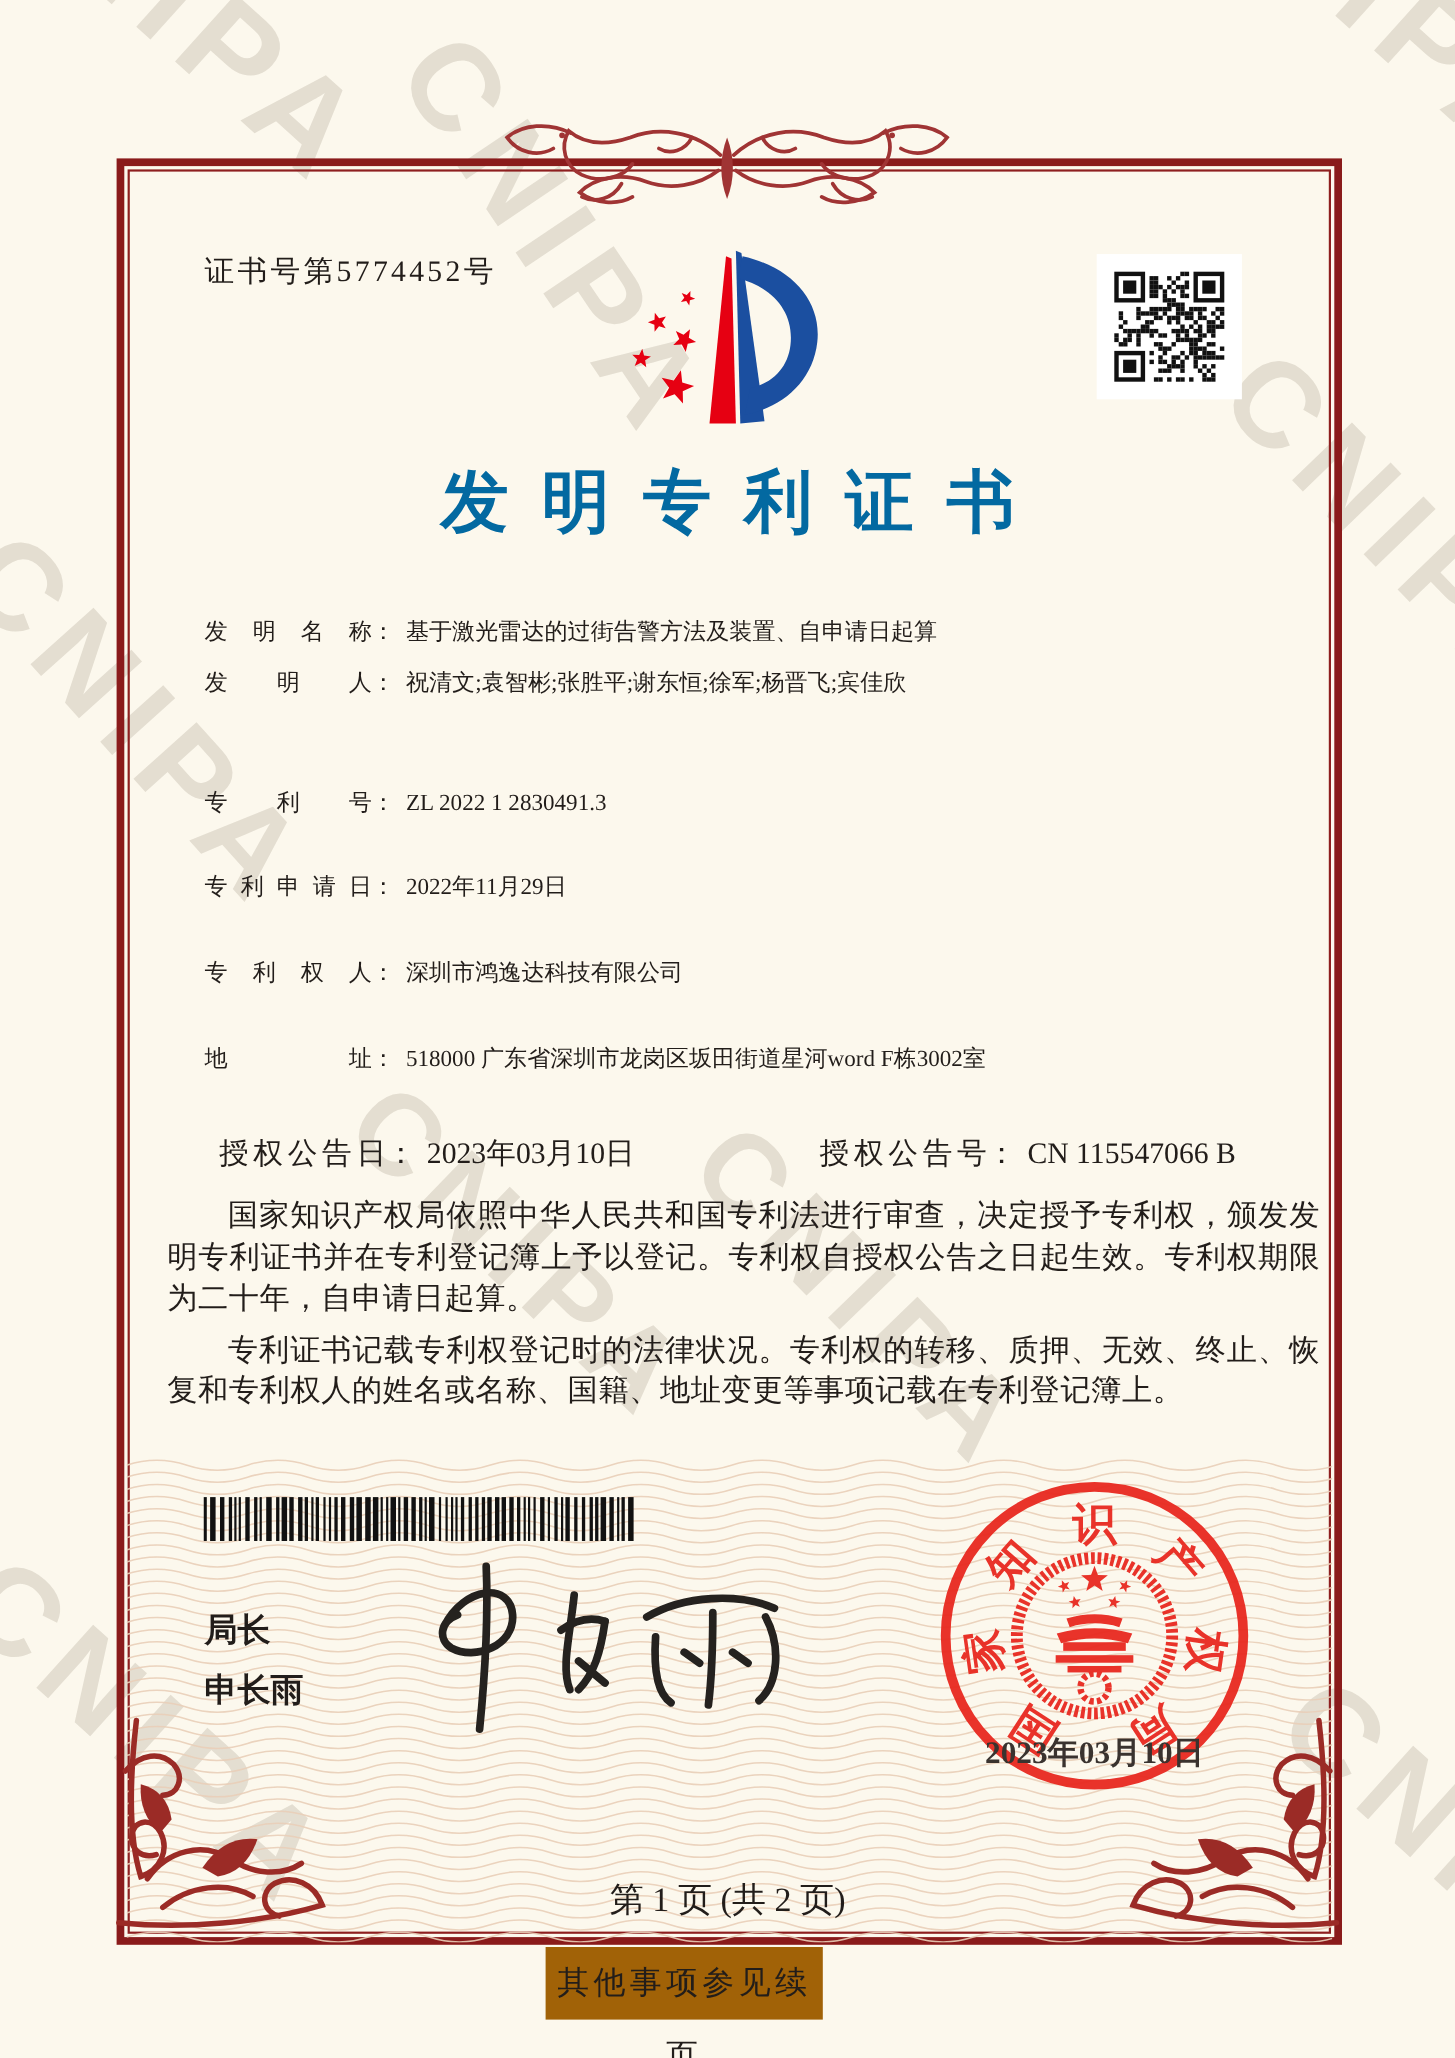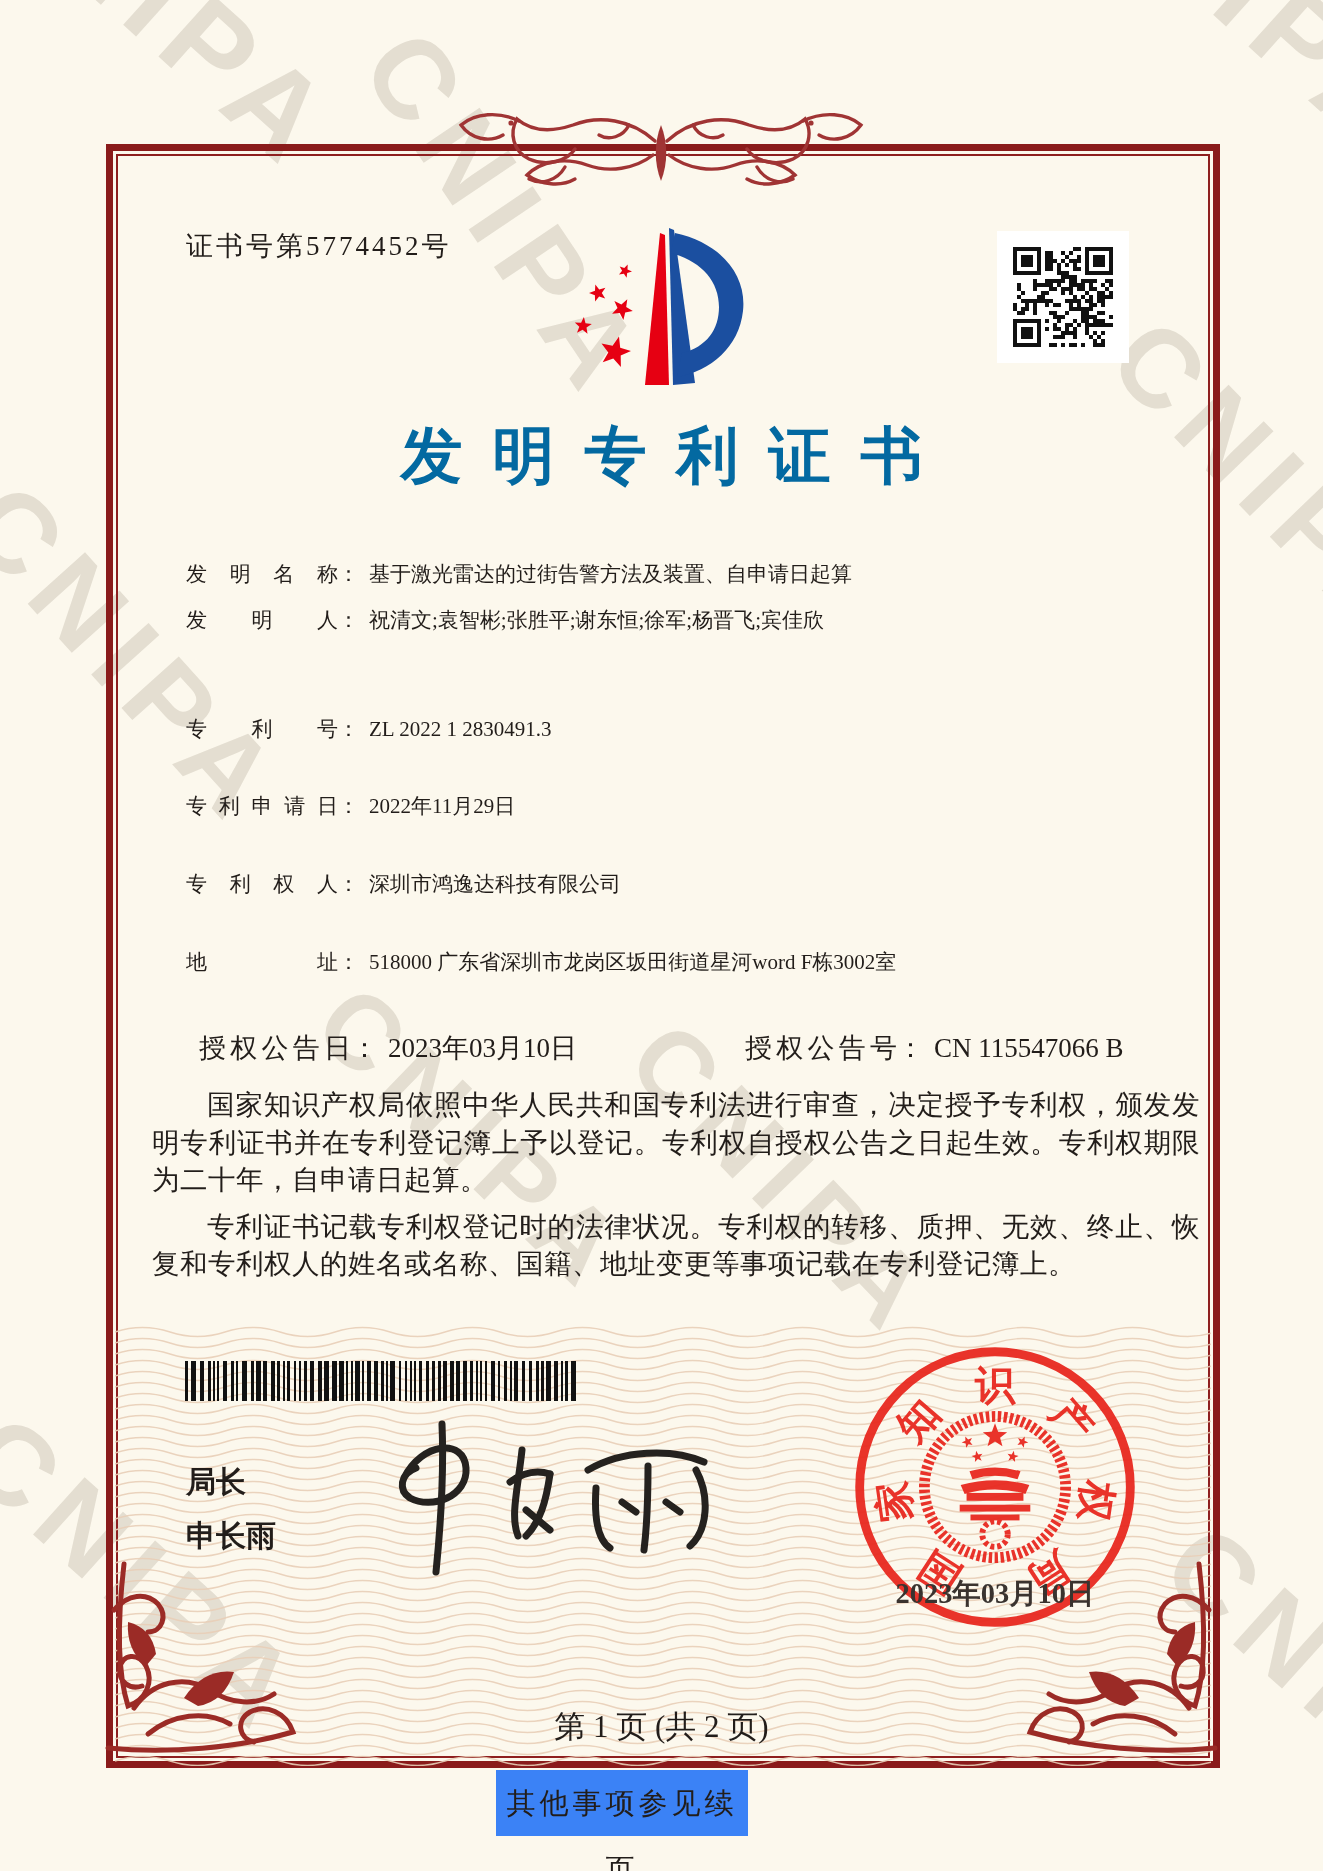--- a/index.html
+++ b/index.html
@@ -36,21 +36,21 @@
   
   .signer-title{position:absolute;left:186px;top:1462px;font-family:"Liberation Sans","DejaVu Sans",sans-serif;
                 font-weight:600;font-size:30px;}
   .signer-name{position:absolute;left:186px;top:1516px;font-family:"Liberation Sans","DejaVu Sans",sans-serif;
                font-weight:600;font-size:30px;}
   .signature{position:absolute;left:360px;top:1416px;}
   
   .seal{position:absolute;left:843px;top:1338px;width:304px;height:304px;opacity:0.94;}
   
   .page-info{position:absolute;left:0;top:1706px;width:100%;text-align:center;font-size:31px;}
-  .cont-box{position:absolute;left:496px;top:1770px;width:252px;height:66px;background:#3b82f6;
+  .cont-box{position:absolute;left:496px;top:1770px;width:252px;height:66px;background:#a16207;
             text-align:center;line-height:66px;font-size:29px;letter-spacing:4px;}
   .ornament{position:absolute;pointer-events:none;}
 </style>
 </head>
 <body>
 
 <div class="page">
 
   <div id="wm-layer">
       <div class="wm" style="left: -60px; top: -70px; font-size: 120px; transform: rotate(42deg);">CNIPA</div>

